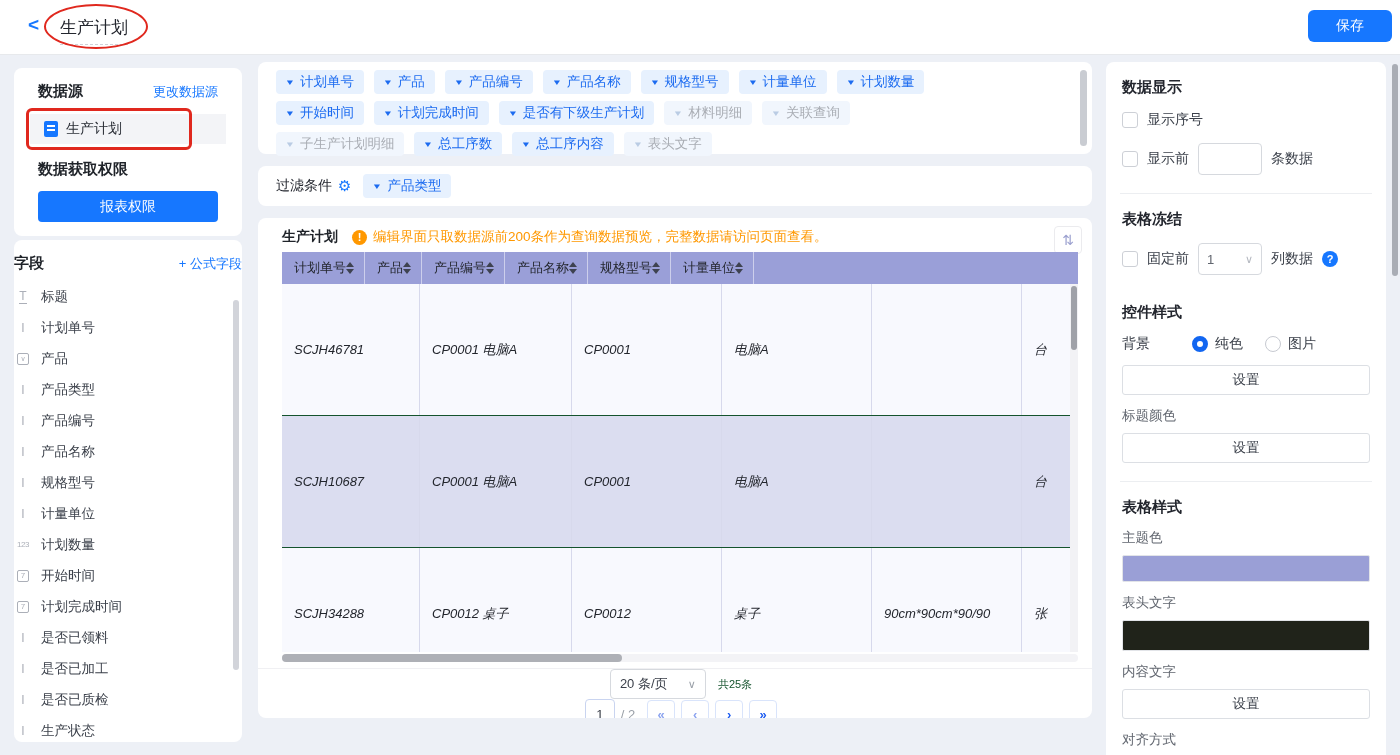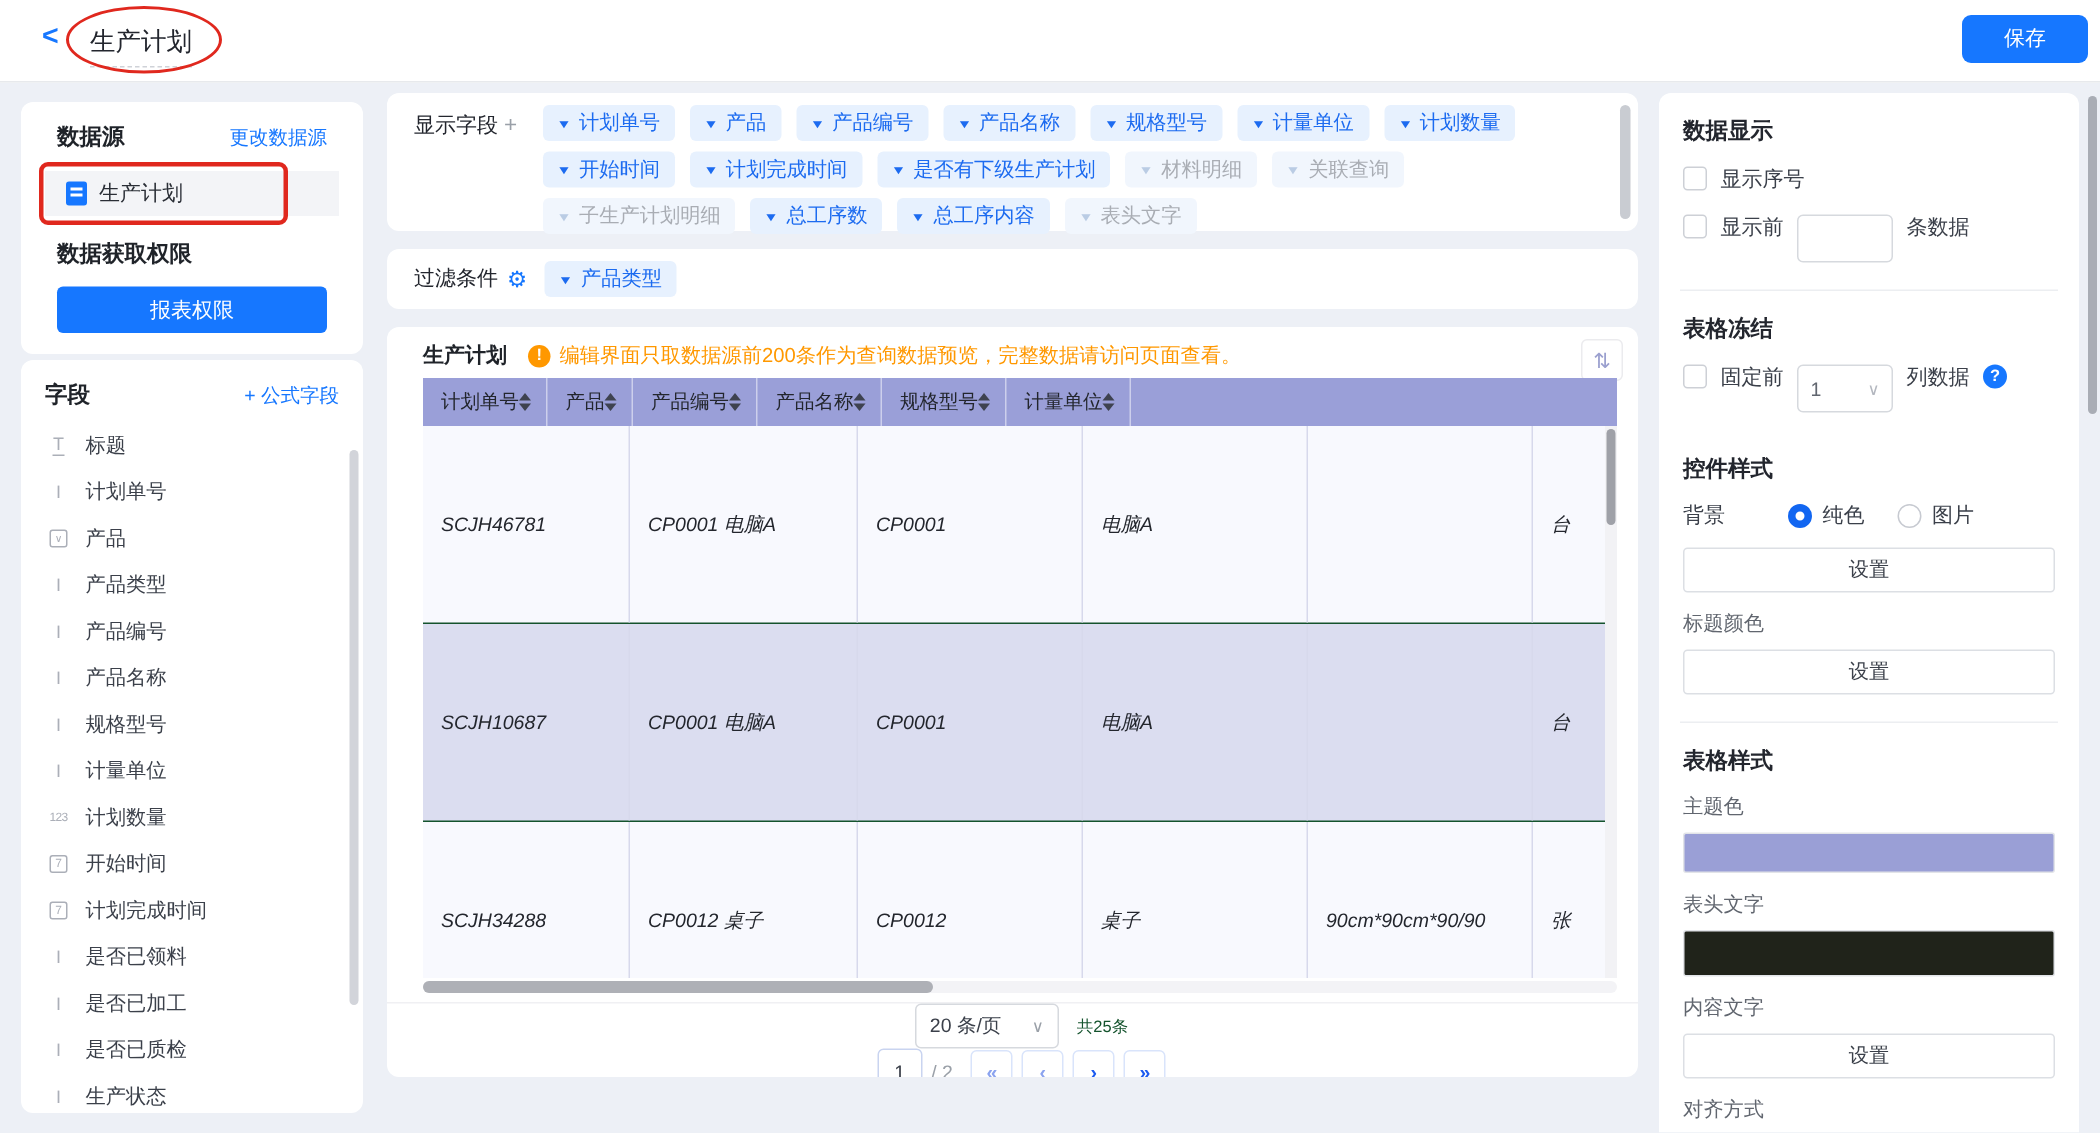--- a/index.html
+++ b/index.html
@@ -23,21 +23,21 @@
   .panel-title { font-weight:bold; font-size:15px; }
   .blue-link { color:var(--accent); font-size:13px; cursor:pointer; }
   .ds-item { position:relative; margin:13px -8px 0 -8px; height:30px; background:#f3f4f7; display:flex; align-items:center; padding-left:14px; gap:8px; cursor:pointer; }
   .doc-icon { width:14px; height:16px; background:var(--accent); border-radius:2px; position:relative; }
   .doc-icon::before { content:""; position:absolute; left:3px; top:4px; width:8px; height:2px; background:#fff; box-shadow:0 4px 0 #fff; }
   .ds-item-label { font-size:14px; color:#2a2e36; }
   .rect-anno { position:absolute; left:-4px; top:-6px; width:166px; height:42px; border:3px solid var(--annotation); border-radius:6px; pointer-events:none; }
   .perm-title { font-weight:bold; font-size:15px; margin-top:16px; }
   .perm-btn { margin-top:12px; width:100%; height:31px; background:var(--accent); color:#fff; border:none; border-radius:4px; font-size:14px; cursor:pointer; }
 
-  .fields-card { position:absolute; left:0; right:0; top:172px; bottom:13px; padding:14px 16px; overflow:hidden; }
+  .fields-card { position:absolute; left:0; right:0; top:172px; bottom:13px; padding:14px 0; overflow:hidden; }
   .field-list { margin-top:8px; }
   .field-item { display:flex; align-items:center; gap:9px; height:31px; cursor:pointer; }
   .fi { width:18px; color:#abafb8; font-size:12px; display:inline-flex; align-items:center; justify-content:center; flex:0 0 18px; }
   .fi.v-title::before { content:"T"; font-size:12px; border-bottom:1px solid #abafb8; }
   .fi.v-text::before { content:"I"; font-size:12px; }
   .fi.v-select { border:1px solid #abafb8; border-radius:2px; width:12px; height:12px; flex-basis:12px; margin:0 3px; }
   .fi.v-select::before { content:"∨"; font-size:7px; }
   .fi.v-number::before { content:"123"; font-size:8px; letter-spacing:-0.5px; }
   .fi.v-date { border:1px solid #abafb8; border-radius:2px; width:12px; height:12px; flex-basis:12px; margin:0 3px; }
   .fi.v-date::before { content:"7"; font-size:8px; }
@@ -94,21 +94,21 @@
   .pag-right { display:flex; align-items:center; gap:6px; }
   .pinput { width:30px; height:30px; border:1px solid #c9d4f0; border-radius:4px; text-align:center; font-size:13px; color:#3b404a; }
   .pof { color:#9aa0a8; font-size:13px; margin-right:6px; }
   .navbtn { width:28px; height:28px; border:1px solid #d9e4fb; border-radius:4px; background:#fff; font-size:13px; display:flex; align-items:center; justify-content:center; cursor:pointer; font-weight:bold; }
   .navbtn.muted { color:#8ba3ef; }
   .navbtn.active { color:#1c5bf0; }
 
   
   .right-col { position:absolute; left:1106px; top:62px; width:280px; bottom:0; border-radius:8px 8px 0 0; padding:16px; overflow:hidden; background:#fff; }
   .sec-title { font-weight:bold; font-size:15px; color:#23262e; }
-  .opt-row { display:flex; align-items:flex-start; gap:9px; margin-top:14px; font-size:14px; color:#3b404a; }
+  .opt-row { display:flex; align-items:center; gap:9px; margin-top:14px; font-size:14px; color:#3b404a; }
   .cbx { width:16px; height:16px; border:1px solid #cdd0d6; border-radius:3px; background:#fff; cursor:pointer; flex:0 0 16px; }
   .mini-input { width:64px; height:32px; border:1px solid #d6d9de; border-radius:4px; }
   .mini-select { width:64px; height:32px; border:1px solid #d6d9de; border-radius:4px; display:flex; align-items:center; justify-content:space-between; padding:0 8px; color:#61666f; font-size:13px; cursor:pointer; }
   .mini-select .sel-caret { color:#b3b7bf; font-size:11px; }
   .help { width:16px; height:16px; border-radius:50%; background:var(--accent); color:#fff; font-size:11px; font-weight:bold; display:inline-flex; align-items:center; justify-content:center; cursor:pointer; }
   .divider { height:1px; background:#eceef1; margin:18px -2px 0; }
   .radio-row { display:flex; align-items:center; margin-top:13px; font-size:14px; color:#3b404a; }
   .radio-row .lbl { width:70px; }
   .radio { width:16px; height:16px; border-radius:50%; margin-right:7px; cursor:pointer; flex:0 0 16px; }
   .radio.sel { border:5px solid #1266f1; background:#fff; }
@@ -230,23 +230,20 @@
             <span class="field-label">生产状态</span>
           </div>
         </div>
       <div class="fields-scroll"></div>
     </div>
   </div>
 
   <div class="mid-col">
 
     <div class="card chips-card">
-      <div class="chips-label-zone">
-        <span>显示字段</span><span class="plus-mini">+</span>
-      </div>
       <div class="chips-wrap">
 
           <span class="chip v-on">
             <span class="caret">▼</span>
             <span>计划单号</span>
           </span>
 
           <span class="chip v-on">
             <span class="caret">▼</span>
             <span>产品</span>

